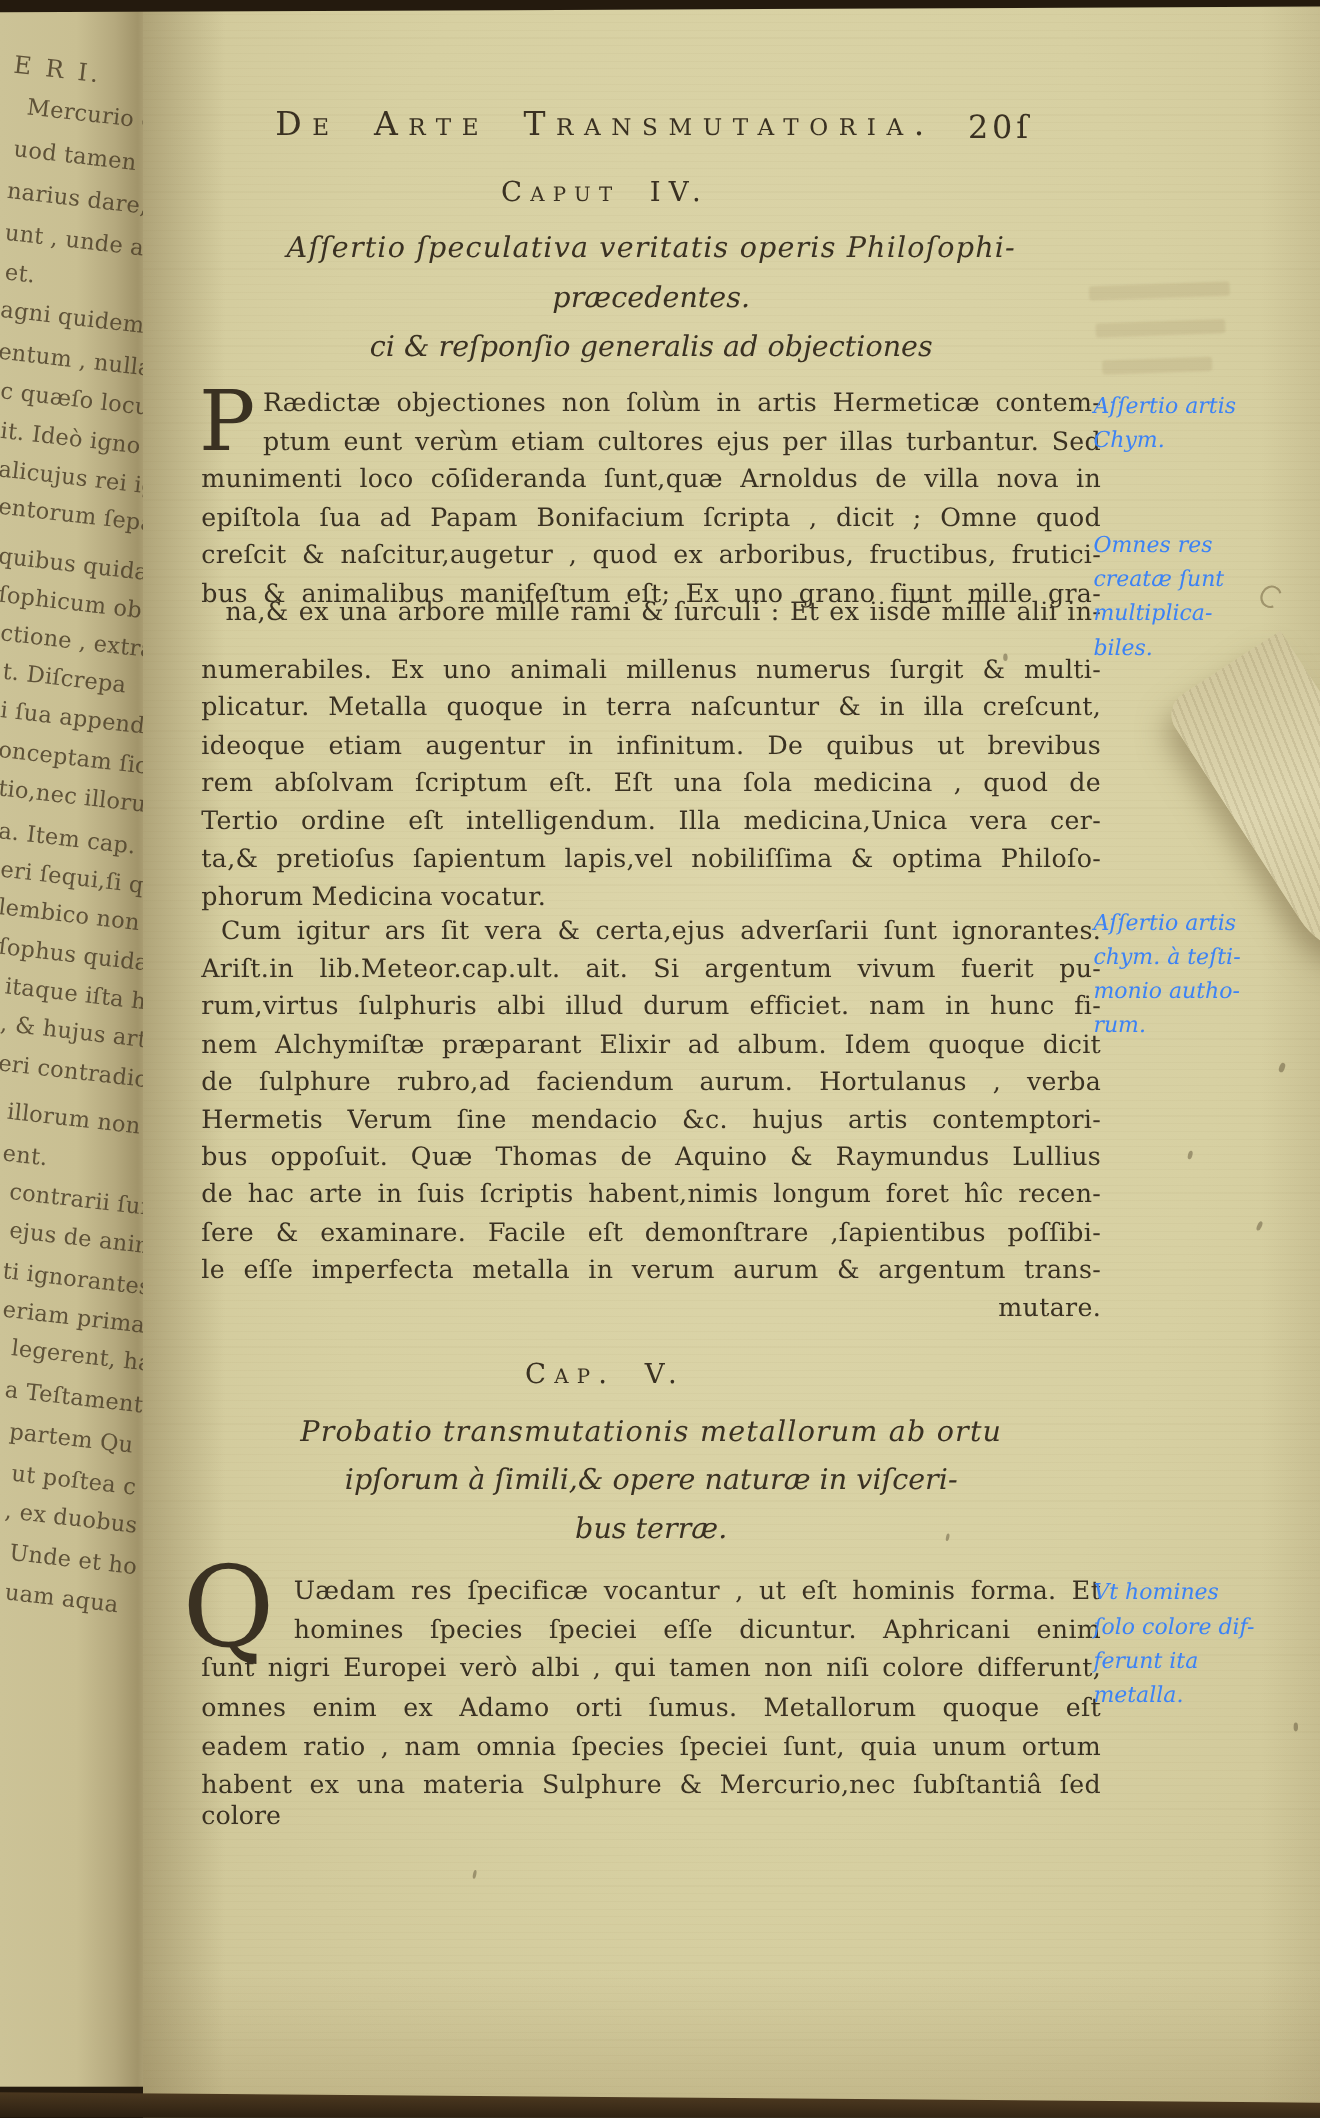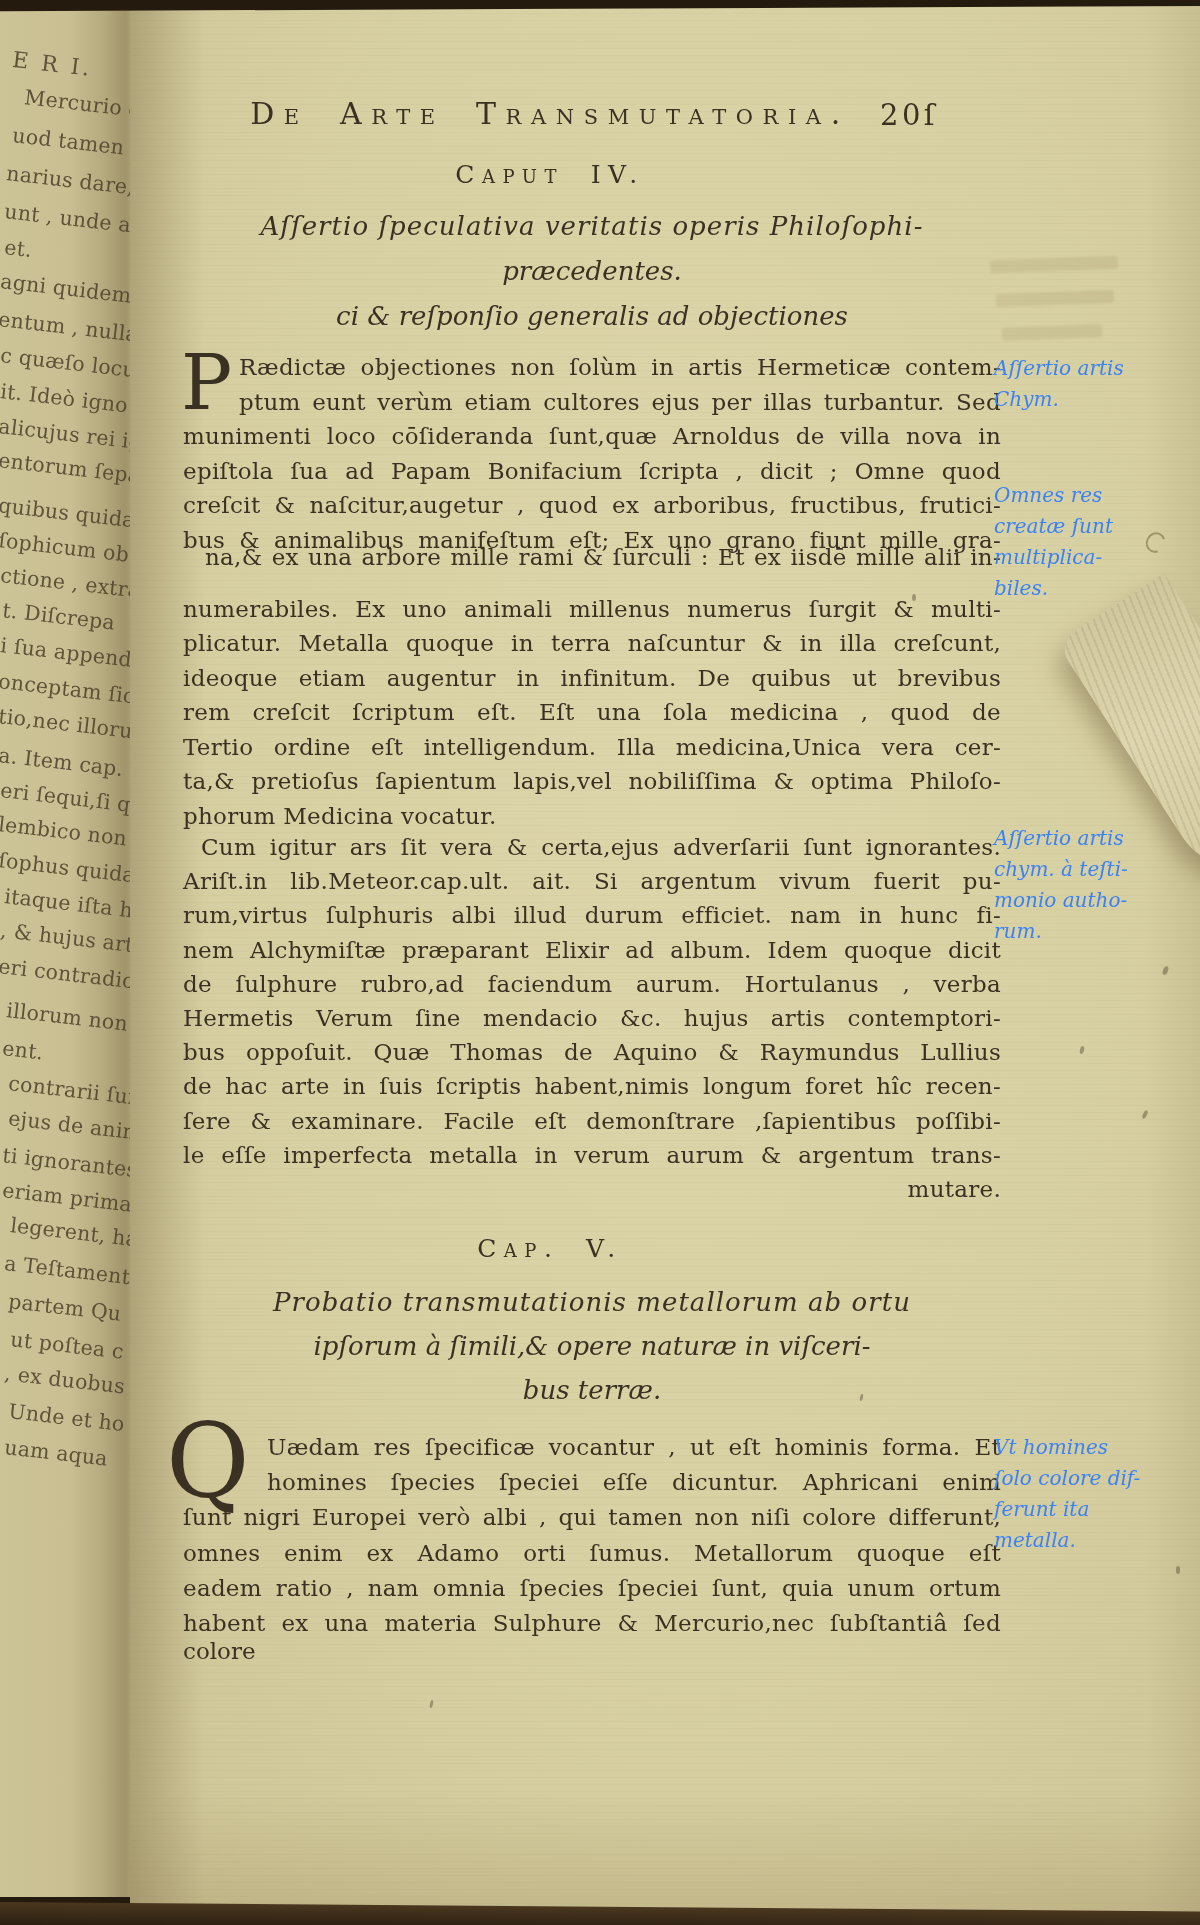--- a/index.html
+++ b/index.html
@@ -134,21 +134,21 @@
         <div class="bline j" style="top: 0px; line-height: 34.5px; padding-left: 56px;">Rædictæ objectiones non ſolùm in artis Hermeticæ contem-</div>
         <div class="bline j" style="top: 34.5px; line-height: 34.5px; padding-left: 56px;">ptum eunt verùm etiam cultores ejus per illas turbantur. Sed</div>
         <div class="bline j" style="top: 69px; line-height: 34.5px;">munimenti loco cōſideranda ſunt,quæ Arnoldus de villa nova in</div>
         <div class="bline j" style="top: 103.5px; line-height: 34.5px;">epiſtola ſua ad Papam Bonifacium ſcripta , dicit ; Omne quod</div>
         <div class="bline j" style="top: 138px; line-height: 34.5px;">creſcit &amp; naſcitur,augetur , quod ex arboribus, fructibus, frutici-</div>
         <div class="bline j" style="top: 172.5px; line-height: 34.5px;">bus &amp; animalibus manifeſtum eſt;  Ex uno grano fiunt mille gra-</div>
         <div class="bline j" style="top: 190px; line-height: 34.5px; margin-left: 22px;">na,&amp; ex una arbore mille rami &amp; ſurculi : Et ex iisdē mille alii in-</div>
         <div class="bline j" style="top: 241.5px; line-height: 34.5px;">numerabiles.  Ex uno animali millenus numerus ſurgit &amp; multi-</div>
         <div class="bline j" style="top: 276px; line-height: 34.5px;">plicatur.   Metalla quoque in terra naſcuntur &amp; in illa creſcunt,</div>
         <div class="bline j" style="top: 310.5px; line-height: 34.5px;">ideoque etiam augentur in infinitum.   De quibus ut brevibus</div>
-        <div class="bline j" style="top: 345px; line-height: 34.5px;">rem creſcit ſcriptum eſt.   Eſt una ſola medicina , quod de</div>
+        <div class="bline j" style="top: 345px; line-height: 34.5px;">rem abſolvam ſcriptum eſt.   Eſt una ſola medicina , quod de</div>
         <div class="bline j" style="top: 379.5px; line-height: 34.5px;">Tertio ordine eſt intelligendum.   Illa medicina,Unica vera cer-</div>
         <div class="bline j" style="top: 414px; line-height: 34.5px;">ta,&amp; pretioſus ſapientum lapis,vel nobiliſſima &amp; optima Philoſo-</div>
         <div class="bline" style="top: 448.5px; line-height: 34.5px;">phorum Medicina vocatur.</div>
       </div>
     <div class="para" id="para2">
         <div class="bline j" style="top: 0px; line-height: 34.2px; text-indent: 18px;">Cum igitur ars ſit vera &amp; certa,ejus adverſarii ſunt ignorantes.</div>
         <div class="bline j" style="top: 34.2px; line-height: 34.2px;">Ariſt.in lib.Meteor.cap.ult. ait.   Si argentum vivum fuerit pu-</div>
         <div class="bline j" style="top: 68.4px; line-height: 34.2px;">rum,virtus ſulphuris albi illud durum efficiet. nam in hunc fi-</div>
         <div class="bline j" style="top: 102.6px; line-height: 34.2px;">nem Alchymiſtæ præparant Elixir ad album.  Idem quoque dicit</div>
         <div class="bline j" style="top: 136.8px; line-height: 34.2px;">de ſulphure rubro,ad faciendum aurum.   Hortulanus , verba</div>

